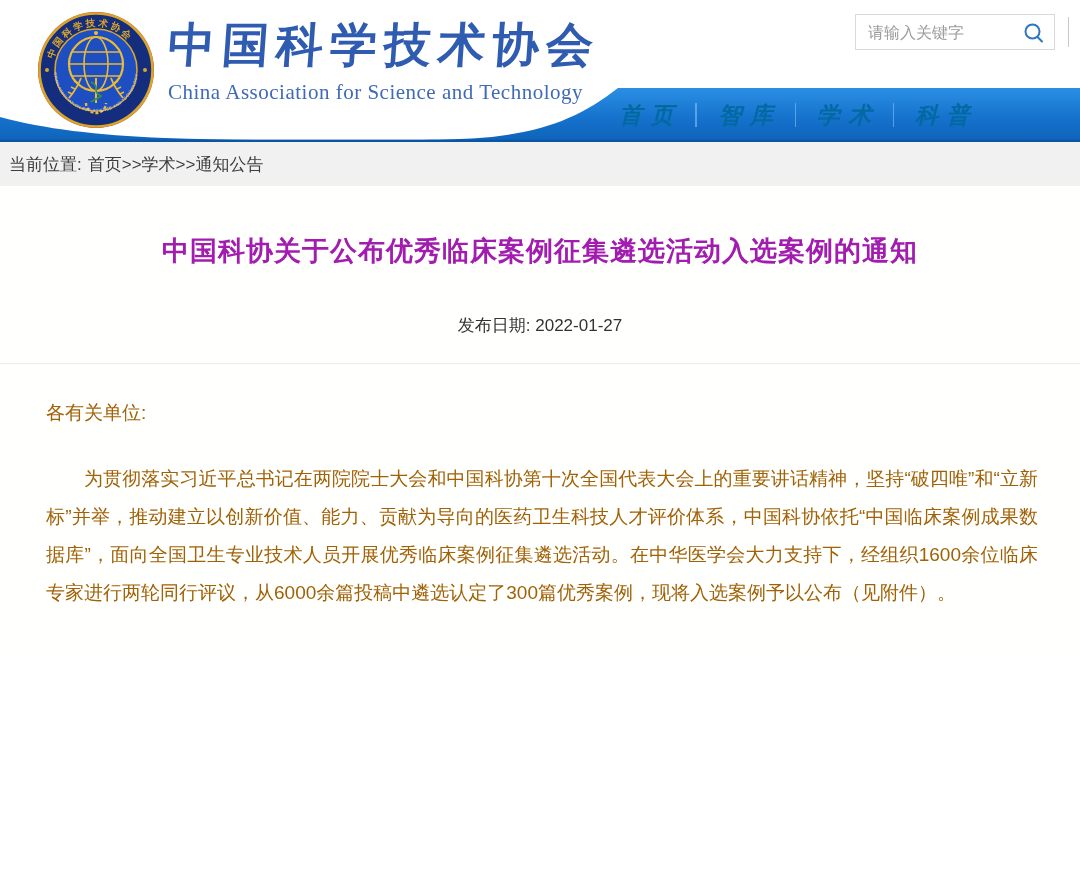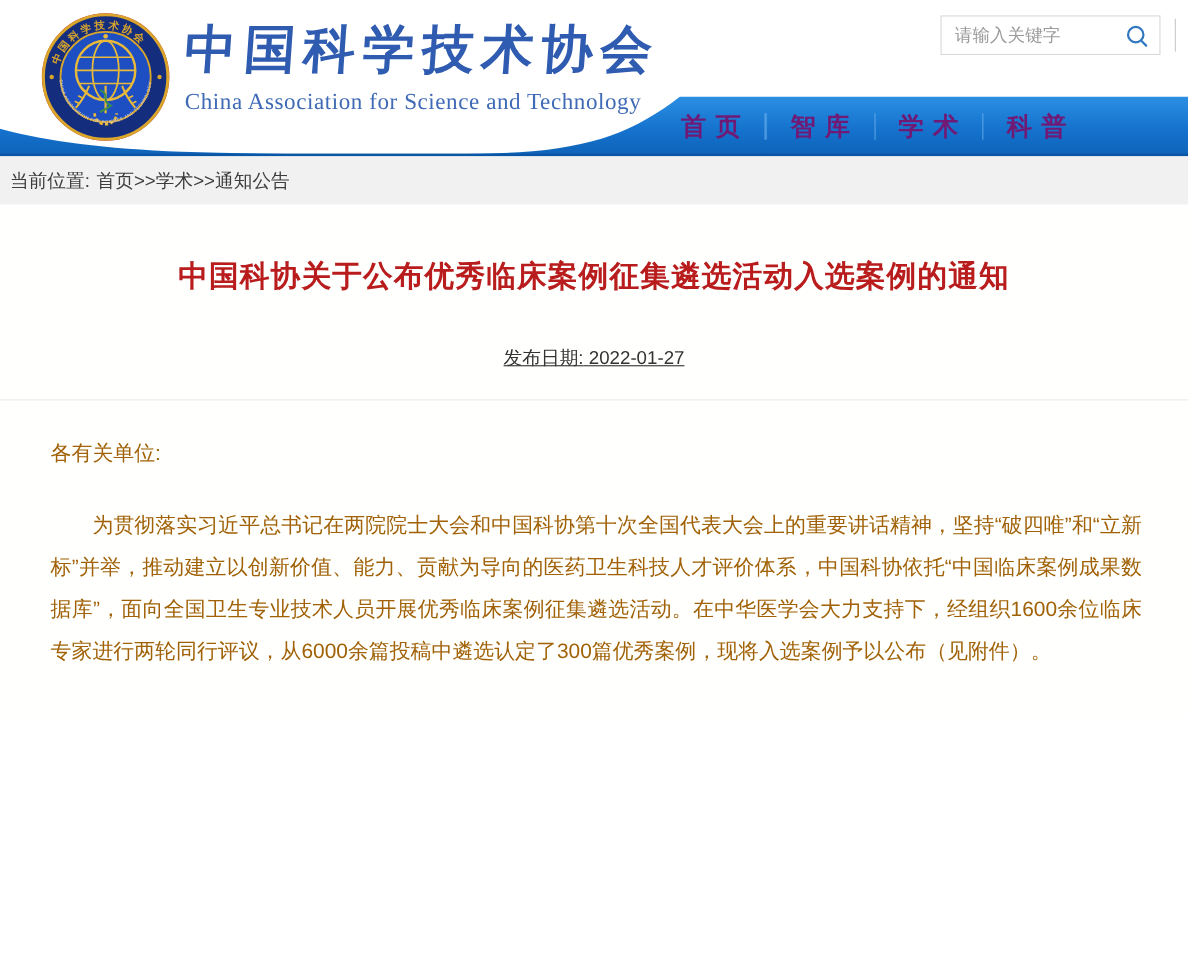--- a/index.html
+++ b/index.html
@@ -33,39 +33,40 @@
   }
   .search-input::placeholder{color:#9b9b9b;}
   .search-icon{position:absolute;right:8px;top:6px;width:24px;height:24px;cursor:pointer;}
   .search-divider{width:1px;height:30px;background:#c9c9c9;margin-left:13px;}
   
   .nav{
     position:absolute;left:598px;top:88px;height:54px;display:flex;align-items:center;
     z-index:3;white-space:nowrap;
   }
   .nav-item{
-    color:#701a75;font-size:23px;font-weight:600;padding:0 21px;cursor:pointer;
+    color:#0369a1;font-size:23px;font-weight:600;padding:0 21px;cursor:pointer;
     letter-spacing:1px;
+    font-style:italic;
   }
   .nav-sep{width:1px;height:24px;background:#6db3ec;opacity:.75;}
   
   .breadcrumb{
     width:1080px;height:44px;background:#f1f1f1;display:flex;align-items:center;
     font-size:17px;color:#3d3d3d;box-sizing:border-box;padding-left:9px;
   }
   .breadcrumb .crumb-label{margin-right:6px;}
   .breadcrumb .crumb-path{cursor:pointer;}
   
   .content{background:#fffffe;width:1080px;box-sizing:border-box;}
   .article-title{
-    text-align:center;font-size:27px;font-weight:700;color:#b91c1c;
+    text-align:center;font-size:27px;font-weight:700;color:#a21caf;
     padding-top:48px;margin:0 60px;letter-spacing:1px;line-height:34px;
   }
   .article-date{
-    text-align:center;font-size:17px;color:#333333;margin-top:46px;text-decoration:underline;
+    text-align:center;font-size:17px;color:#333333;margin-top:46px;
   }
   .divider{border:none;border-top:1px solid #ececec;margin:26px 0 0 0;}
   .article-body{
     padding:0 42px 40px 46px;font-size:19px;line-height:38px;color:#a16207;
     text-align:justify;
   }
   .salutation{margin-top:30px;}
   .para{margin:28px 0 0 0;text-indent:2em;}
 </style>
 </head>

